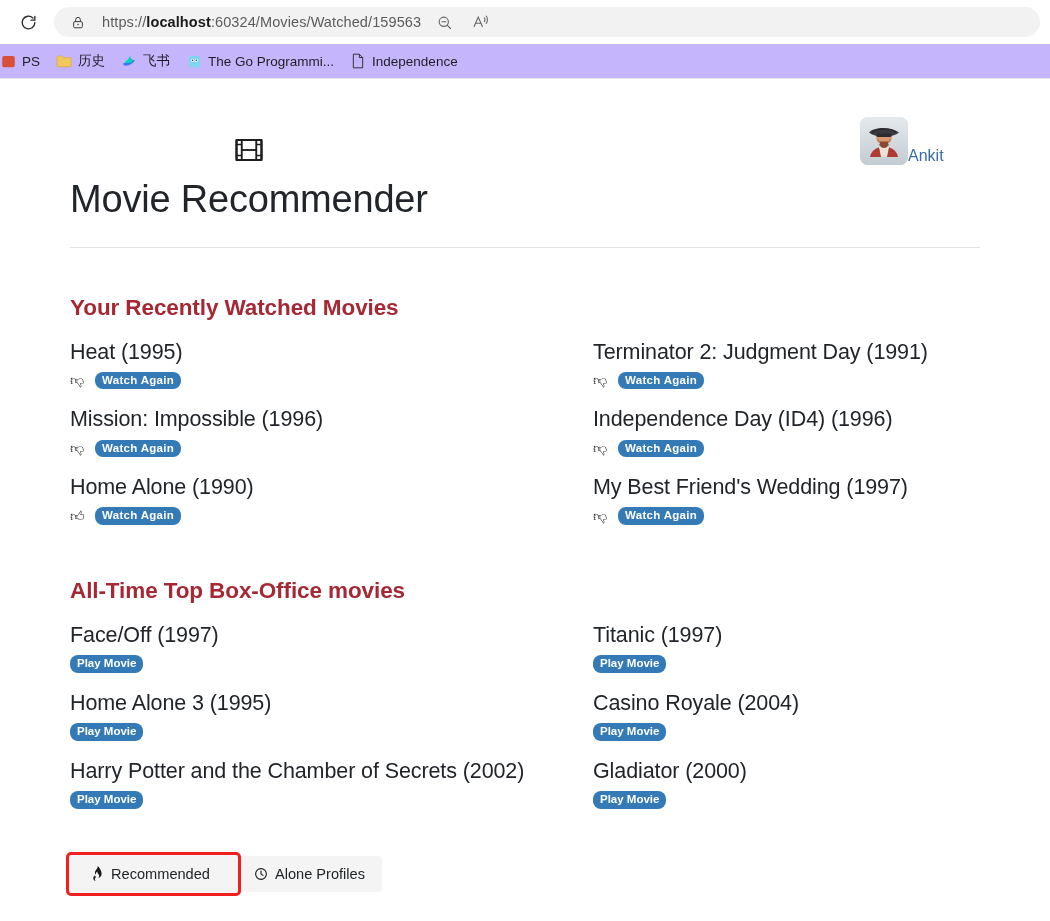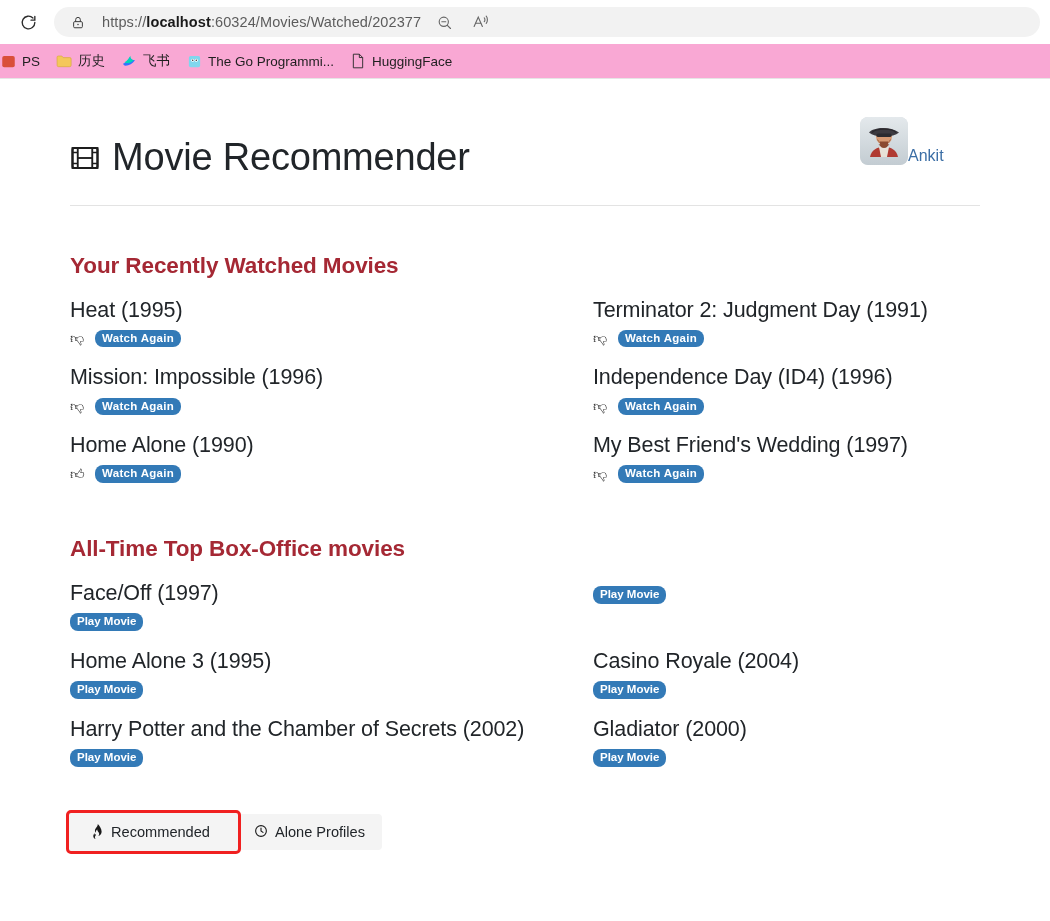--- a/index.html
+++ b/index.html
@@ -69,21 +69,21 @@
     color: #555;
   }
 
   
   .bookmarks-row {
     height: 35px;
     display: flex;
     align-items: center;
     gap: 0px;
     padding: 0 6px;
-    background: #f9a8d4;
+    background: #c4b5fd;
     border-bottom: 1px solid #e6e6e6;
   }
   .bm {
     display: flex;
     align-items: center;
     gap: 6px;
     padding: 3px 8px;
     border-radius: 4px;
     font-size: 13.5px;
     color: #1f1f1f;
@@ -124,20 +124,21 @@
     font-size: 38px;
     font-weight: 400;
     color: #212529;
     line-height: 1.2;
     margin: 0;
     padding-top: 22px;
     display: flex;
     align-items: center;
     gap: 12px;
     letter-spacing: -0.2px;
+    flex-direction: column;
   }
   .film-icon { font-size: 31px; line-height: 1; color: #1d1d1d; }
 
   .profile {
     display: flex;
     flex-direction: row;
     align-items: flex-end;
     padding-top: 4px;
     width: 120px;
   }
@@ -215,20 +216,21 @@
     margin-top: 30px;
     display: flex;
     align-items: center;
     background: #f4f4f4;
     border-radius: 4px;
     width: fit-content;
     padding: 0;
   }
   .btn {
     display: flex;
+    align-items: center;
     gap: 7px;
     padding: 10px 17px;
     font-size: 14.6px;
     color: #212529;
     background: transparent;
     border: none;
     font-family: "Liberation Sans", sans-serif;
     white-space: nowrap;
   }
   .btn-ico { font-size: 14px; line-height: 1; display: inline-flex; }
@@ -261,21 +263,21 @@
     </div>
 
     <div class="omnibox">
       <span class="lock-wrap">
         <svg width="14" height="15" viewBox="0 0 24 24" fill="none" stroke="#3b3b3b" stroke-width="1.7">
           <rect x="4.5" y="10.5" width="15" height="10.5" rx="2"></rect>
           <path d="M8 10.5V7.2a4 4 0 0 1 8 0v3.3"></path>
           <circle cx="12" cy="15.6" r="1.25" fill="#3b3b3b" stroke="none"></circle>
         </svg>
       </span>
-      <span class="url-text"><span>https://</span><b>localhost</b><span>:60324/Movies/Watched/202377</span></span>
+      <span class="url-text"><span>https://</span><b>localhost</b><span>:60324/Movies/Watched/159563</span></span>
       <div class="toolbar-icons">
         <div class="tb-icon">
           <span>
             <svg width="17" height="17" viewBox="0 0 24 24" fill="none" stroke="#666" stroke-width="1.6" stroke-linecap="round">
               <circle cx="11" cy="11" r="6.5"></circle>
               <path d="M8.2 11h5.6"></path>
               <path d="M16 16l4.5 4.5"></path>
             </svg>
           </span>
         </div>
@@ -336,21 +338,21 @@
       <span class="bm-label">The Go Programmi...</span>
     </div>
 
     <div class="bm">
       <span class="bm-ico">
         <svg width="14" height="16" viewBox="0 0 20 24" fill="none" stroke="#2b2b2b" stroke-width="1.4">
           <path d="M3 1.8h9l5 5v15.4H3z"></path>
           <path d="M12 1.8v5h5"></path>
         </svg>
       </span>
-      <span class="bm-label">HuggingFace</span>
+      <span class="bm-label">Independence</span>
     </div>
 
   </div>
 </div>
 
 <div class="page">
   <div class="container">
 
     <div class="app-header">
       <h1 class="app-title">
@@ -450,20 +452,21 @@
     <div class="movie-grid">
 
       <div class="movie-item">
         <div class="movie-title">Face/Off (1997)</div>
         <div class="badge-row">
           <span class="badge">Play Movie</span>
         </div>
       </div>
 
       <div class="movie-item">
+        <div class="movie-title">Titanic (1997)</div>
         <div class="badge-row">
           <span class="badge">Play Movie</span>
         </div>
       </div>
 
       <div class="movie-item">
         <div class="movie-title">Home Alone 3 (1995)</div>
         <div class="badge-row">
           <span class="badge">Play Movie</span>
         </div>

